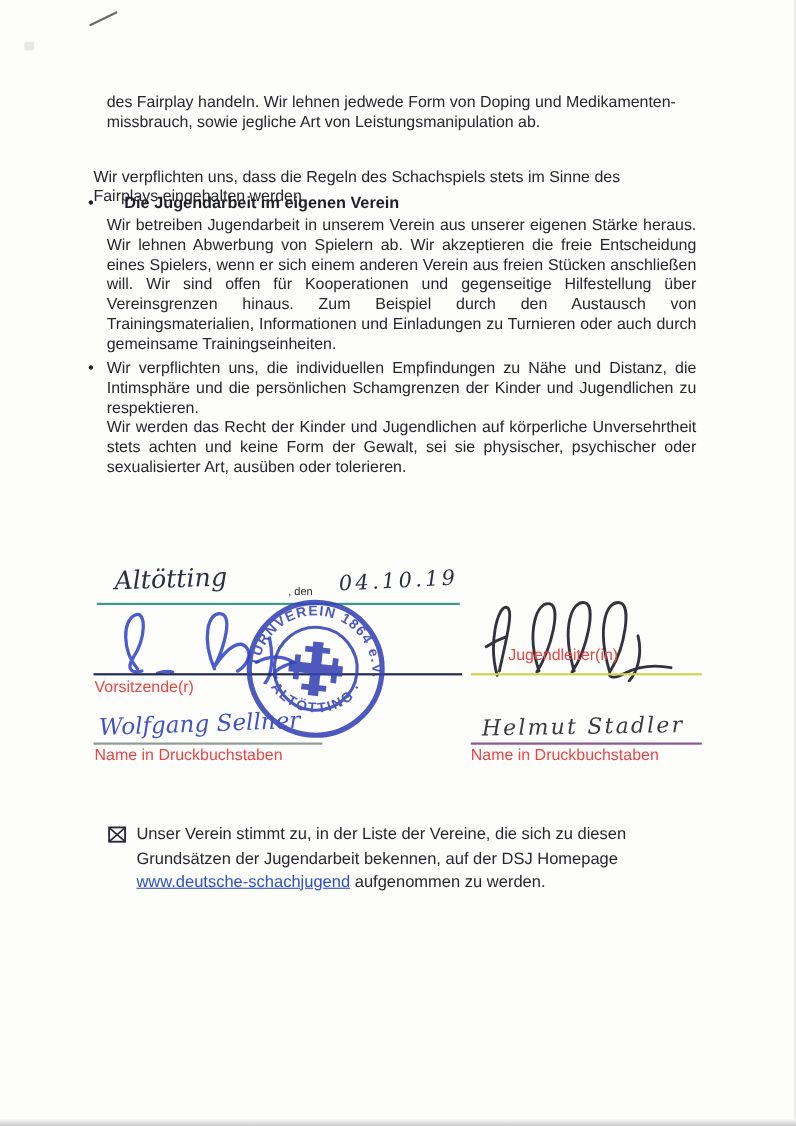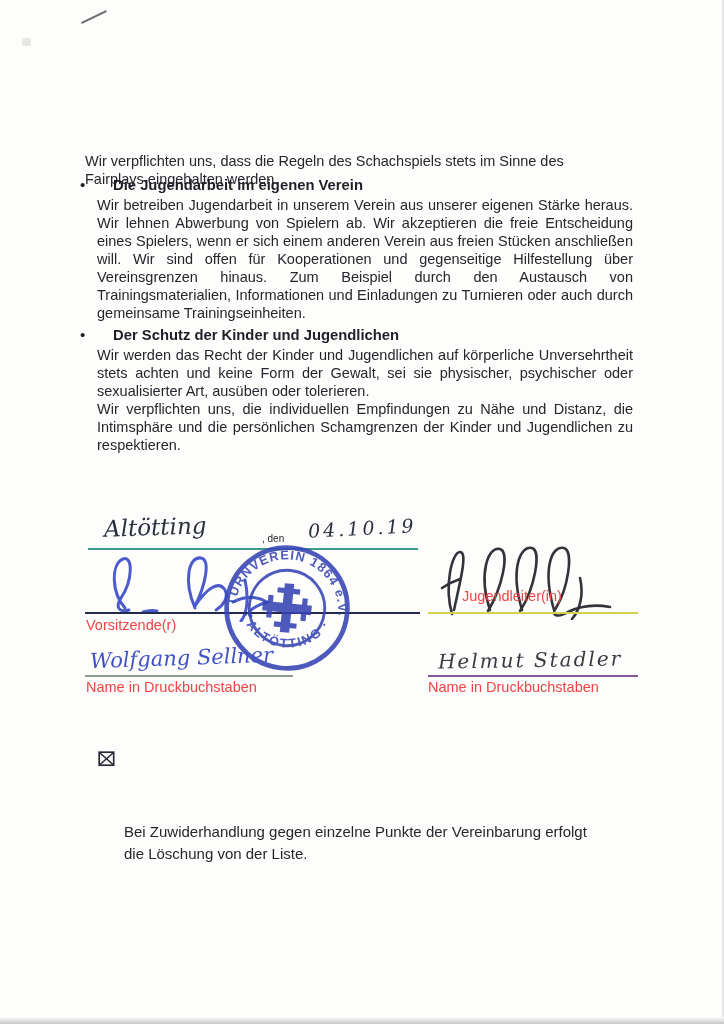--- a/index.html
+++ b/index.html
@@ -25,33 +25,33 @@
   .smudge{position:absolute;left:22px;top:38px;width:9px;height:8px;background:#e7e7e5;border-radius:2px;}
 </style>
 </head>
 <body>
 
 <div id="page">
 
   <div class="abs" style="left:80px;top:16px;width:28px;height:2px;background:#6a6a6a;border-radius:2px;transform:rotate(-26deg);"></div>
   <div class="smudge"></div>
 
+  <div class="abs body-text" style="left:97px;top:84px;width:537px;">des Fairplay handeln. Wir lehnen jedwede Form von Doping und Medikamenten-missbrauch, sowie jegliche Art von Leistungsmanipulation ab.</div>
   <div class="abs body-text" style="left:85px;top:120px;width:537px;margin-top:32px;">Wir verpflichten uns, dass die Regeln des Schachspiels stets im Sinne des Fairplays eingehalten werden.</div>
 
   <div class="abs" style="left:97px;top:176px;width:536px;">
     <span class="bullet-dot">•</span>
     <div class="sec-title">Die Jugendarbeit im eigenen Verein</div>
     <div class="body-text just">Wir betreiben Jugendarbeit in unserem Verein aus unserer eigenen Stärke heraus. Wir lehnen Abwerbung von Spielern ab. Wir akzeptieren die freie Entscheidung eines Spielers, wenn er sich einem anderen Verein aus freien Stücken anschließen will. Wir sind offen für Kooperationen und gegenseitige Hilfestellung über Vereinsgrenzen hinaus. Zum Beispiel durch den Austausch von Trainingsmaterialien, Informationen und Einladungen zu Turnieren oder auch durch gemeinsame Trainingseinheiten.</div>
   </div>
 
   <div class="abs" style="left:97px;top:326px;width:536px;">
     <span class="bullet-dot">•</span>
-    <div class="sec-title">Der Schutz der Kinder und Jugendlichen</div>
+    <div class="body-text just">Wir verpflichten uns, die individuellen Empfindungen zu Nähe und Distanz, die Intimsphäre und die persönlichen Schamgrenzen der Kinder und Jugendlichen zu respektieren.</div>
     <div class="body-text just">Wir werden das Recht der Kinder und Jugendlichen auf körperliche Unversehrtheit stets achten und keine Form der Gewalt, sei sie physischer, psychischer oder sexualisierter Art, ausüben oder tolerieren.</div>
-    <div class="body-text just">Wir verpflichten uns, die individuellen Empfindungen zu Nähe und Distanz, die Intimsphäre und die persönlichen Schamgrenzen der Kinder und Jugendlichen zu respektieren.</div>
   </div>
 
   <div class="abs hand" style="left:104px;top:514px;font-size:23px;color:#2b3040;transform:rotate(-2deg);">Altötting</div>
   <div class="abs" style="left:262px;top:533px;font-size:10px;">, den</div>
   <div class="abs hand" style="left:308px;top:517px;font-size:19px;letter-spacing:3px;color:#2b3040;transform:rotate(-3deg);">04.10.19</div>
   <div class="sig-line" style="left:88px;top:548px;width:330px;background:#3a9d8c;"></div>
 
   <svg class="abs" style="left:95px;top:550px;width:250px;height:72px;" viewBox="0 0 250 72">
     <g fill="none" stroke="#3d4ec9" stroke-width="3" stroke-linecap="round" opacity="0.92">
       <path d="M 30,58 C 16,42 16,14 28,9 C 38,5 38,30 26,48 C 20,57 24,63 34,60"></path>
@@ -108,17 +108,19 @@
 
   <div class="abs hand" style="left:438px;top:648px;font-size:20px;color:#3a3a42;letter-spacing:2px;transform:rotate(-1deg);">Helmut Stadler</div>
   <div class="sig-line" style="left:428px;top:675px;width:210px;background:#8a5697;"></div>
   <div class="sig-label" style="left:428px;top:679px;">Name in Druckbuchstaben</div>
 
   <svg class="abs" style="left:98px;top:751px;width:17px;height:16px;" viewBox="0 0 17 16">
     <rect x="1.2" y="1.2" width="14.5" height="13" fill="none" stroke="#2a2a3a" stroke-width="1.7"></rect>
     <line x1="2" y1="2" x2="15" y2="13.5" stroke="#2a2a3a" stroke-width="1.5"></line>
     <line x1="15" y1="2" x2="2" y2="13.5" stroke="#2a2a3a" stroke-width="1.5"></line>
   </svg>
-  <div class="abs consent-text" style="left:124px;top:821px;width:478px;">Bei Zuwiderhandlung gegen einzelne Punkte der Vereinbarung erfolgt die Löschung von der Liste.</div>
+  <div class="abs consent-text" style="left:124px;top:748px;width:478px;">
+    <span>Unser Verein stimmt zu, in der Liste der Vereine, die sich zu diesen Grundsätzen der Jugendarbeit bekennen, auf der DSJ Homepage </span><a class="doc-link" href="#">www.deutsche-schachjugend</a><span> aufgenommen zu werden.</span>
+  </div>
 
   <div class="edge-right"></div>
   <div class="edge-bottom"></div>
 </div>
 
 </body></html>

